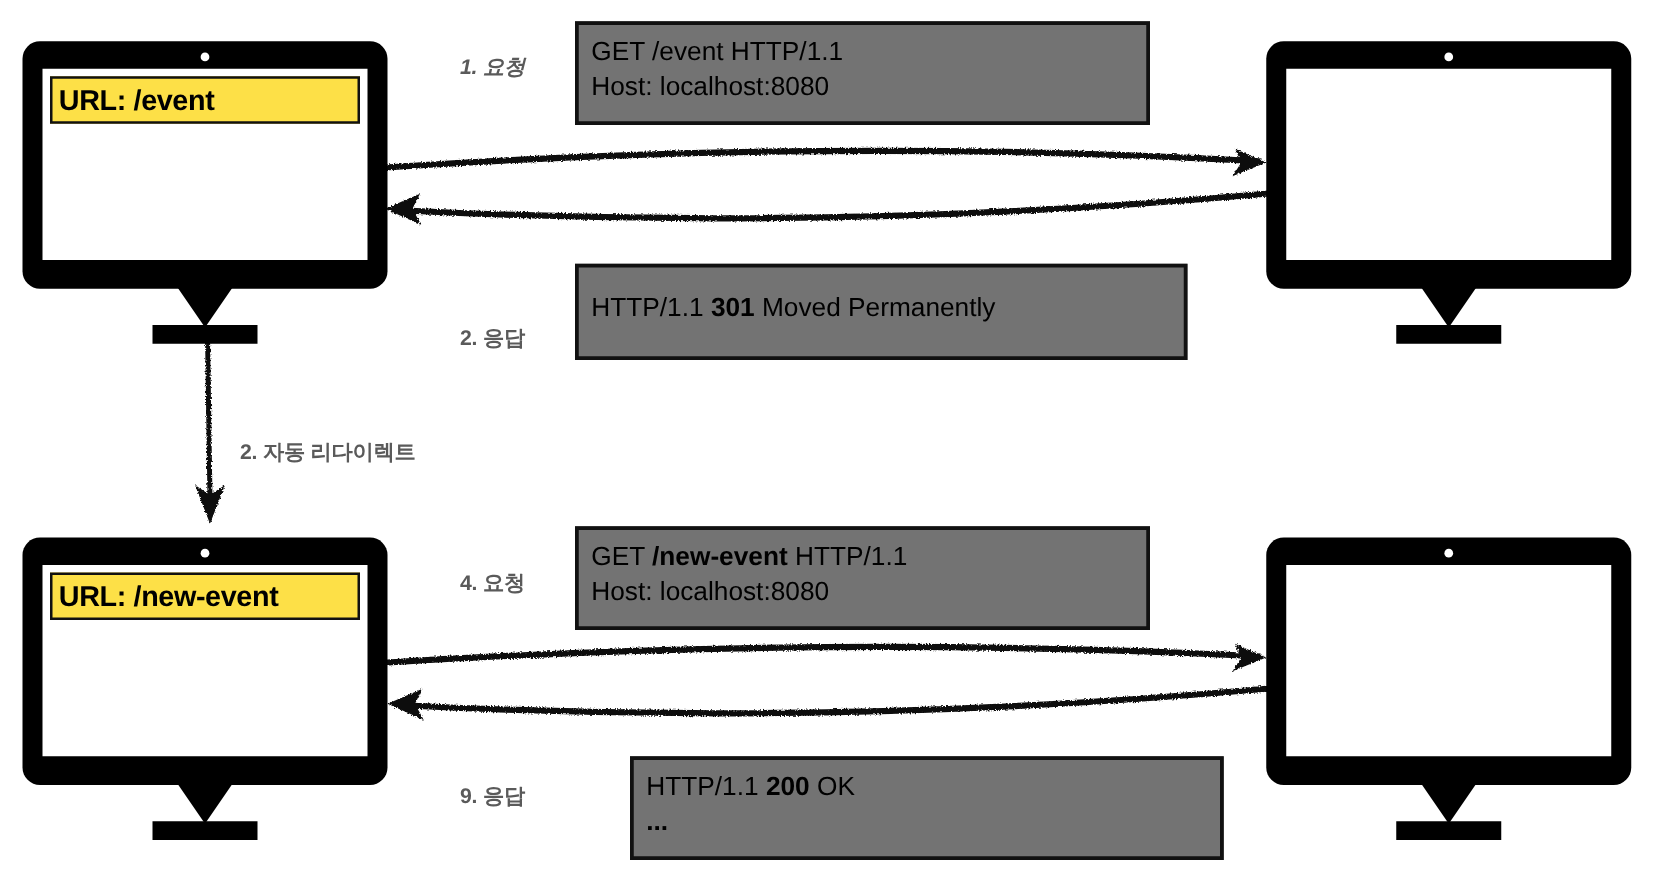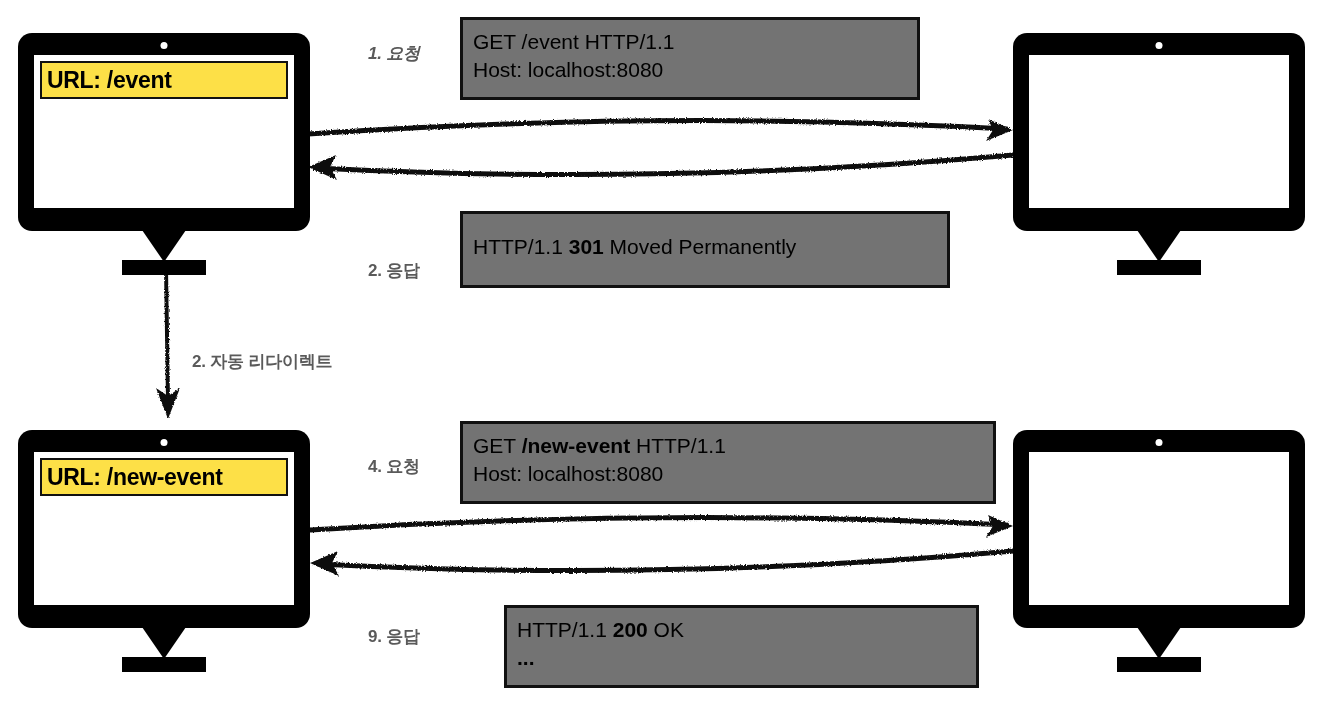--- a/index.html
+++ b/index.html
@@ -218,21 +218,21 @@
 
   <div class="msgbox" style="left:460px; top:17px; width:460px; height:83px;">
       <div class="line"><span>GET /event HTTP/1.1</span></div>
       <div class="line"><span>Host: localhost:8080</span></div>
     </div>
 
   <div class="msgbox" style="left:460px; top:211px; width:490px; height:77px;">
       <div class="line"><span>HTTP/1.1 </span><b>301</b><span> Moved Permanently</span></div>
     </div>
 
-  <div class="msgbox" style="left:460px; top:421px; width:536px; height:83px;">
+  <div class="msgbox" style="left:460px; top:421px; width:460px; height:83px;">
       <div class="line"><span>GET </span><b>/new-event</b><span> HTTP/1.1</span></div>
       <div class="line"><span>Host: localhost:8080</span></div>
     </div>
 
   <div class="msgbox" style="left:460px; top:605px; width:475px; height:83px;margin-left:44px;">
       <div class="line"><span>HTTP/1.1 </span><b>200</b><span> OK</span></div>
       <div class="line"><b>...</b></div>
     </div>
 
 </div>

